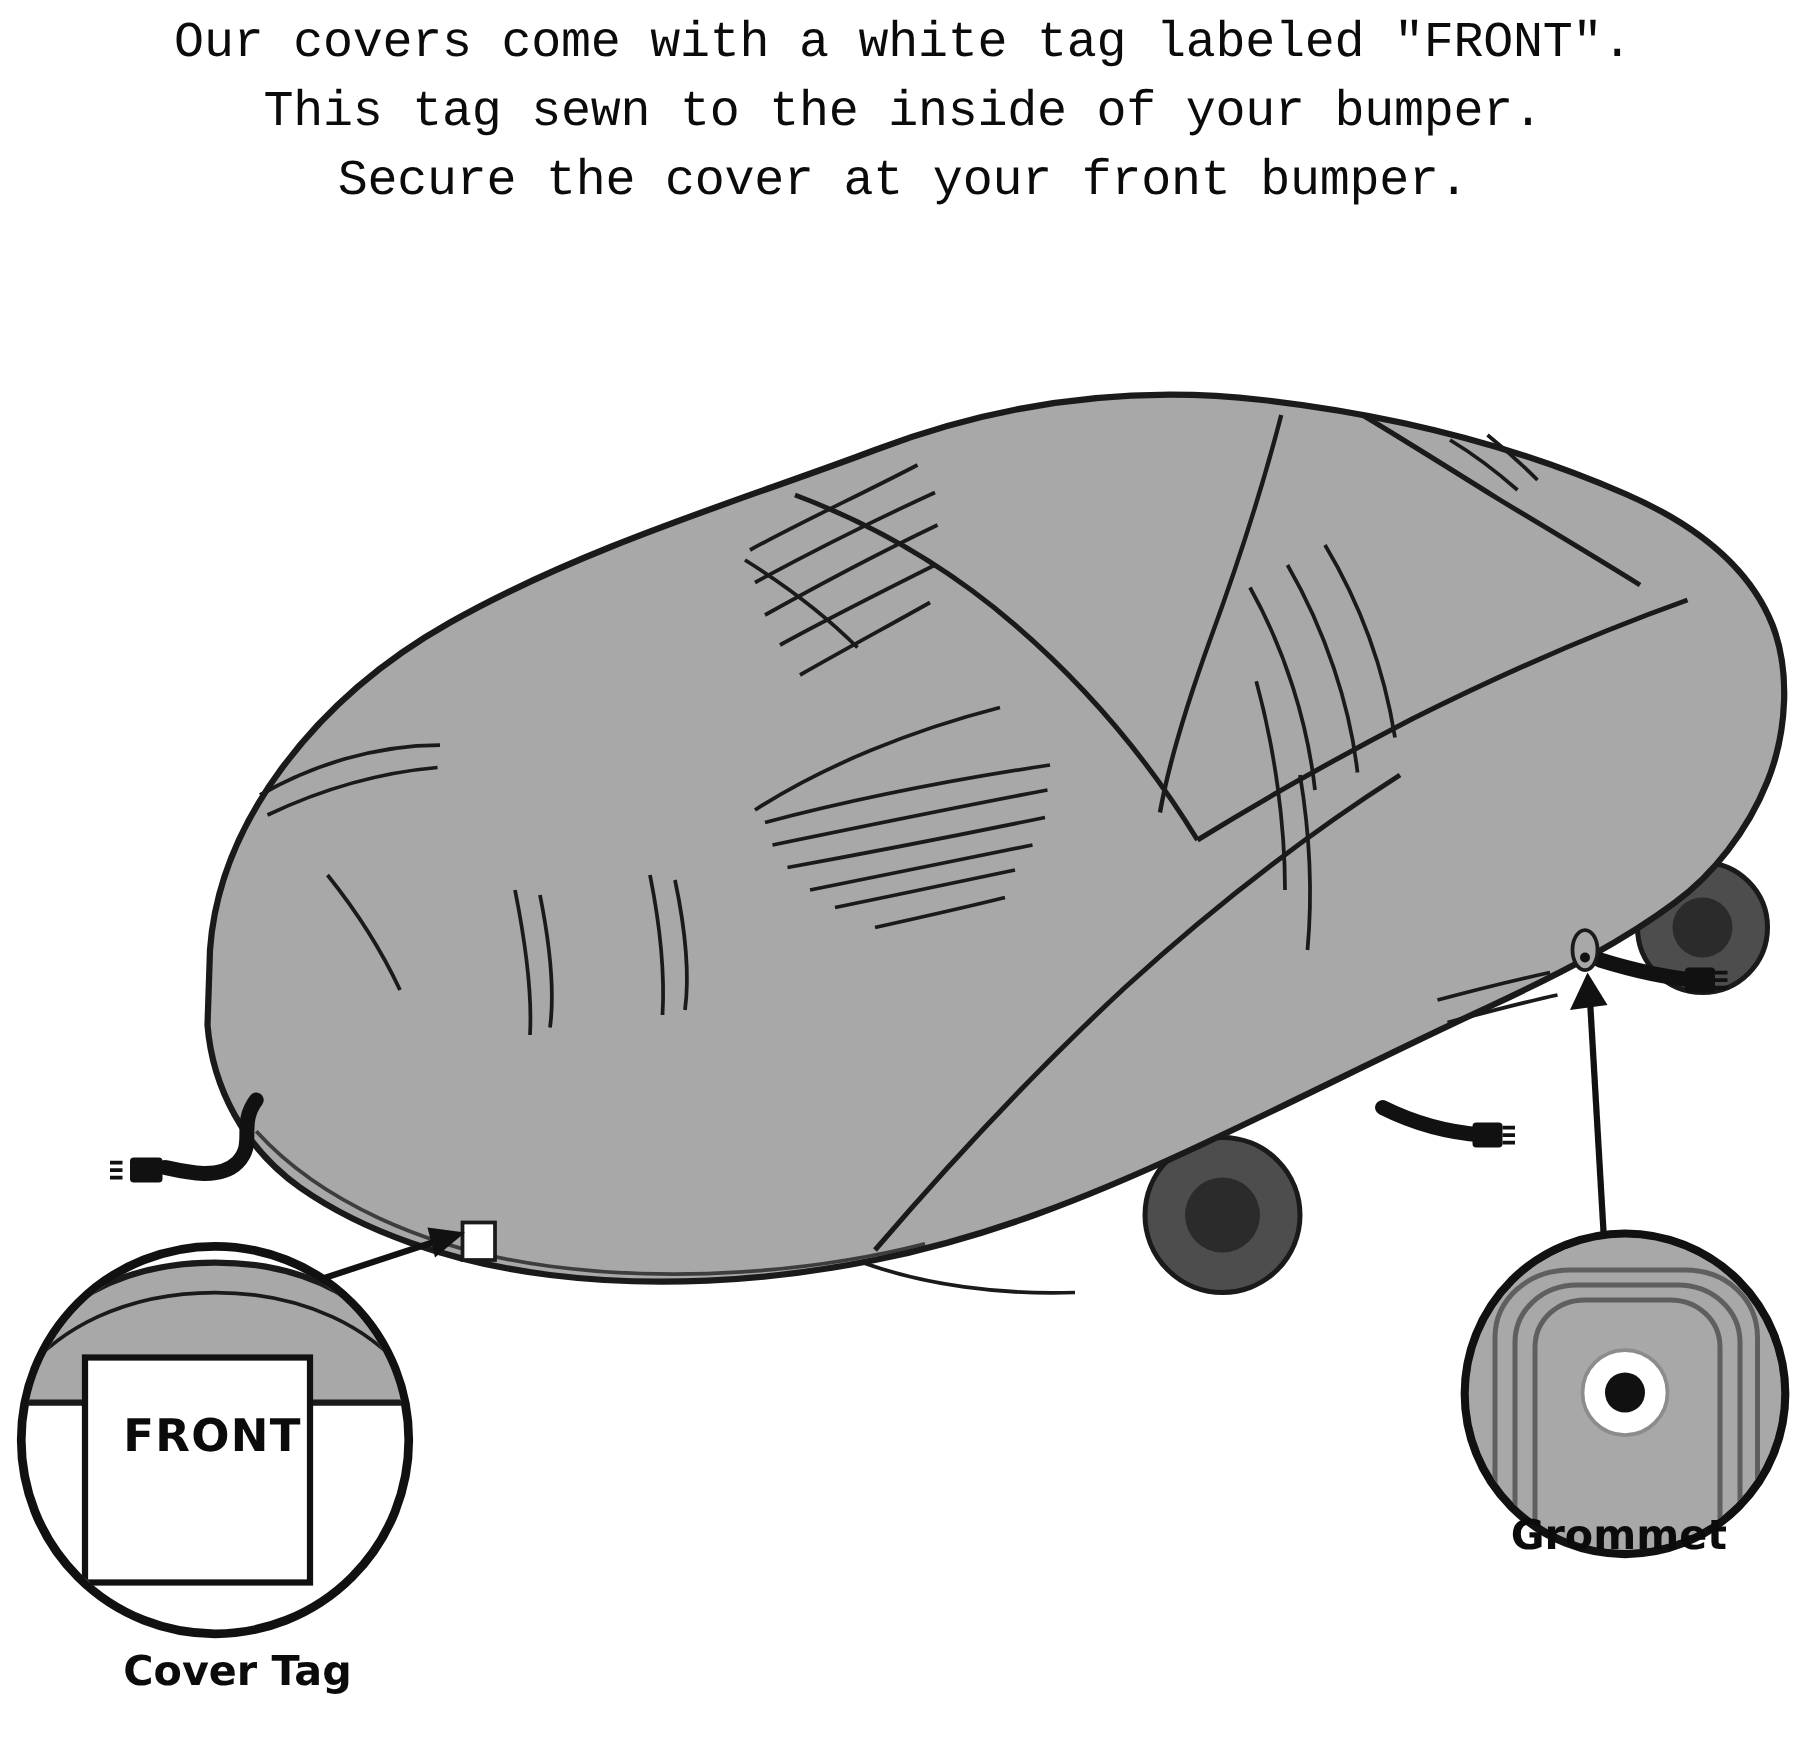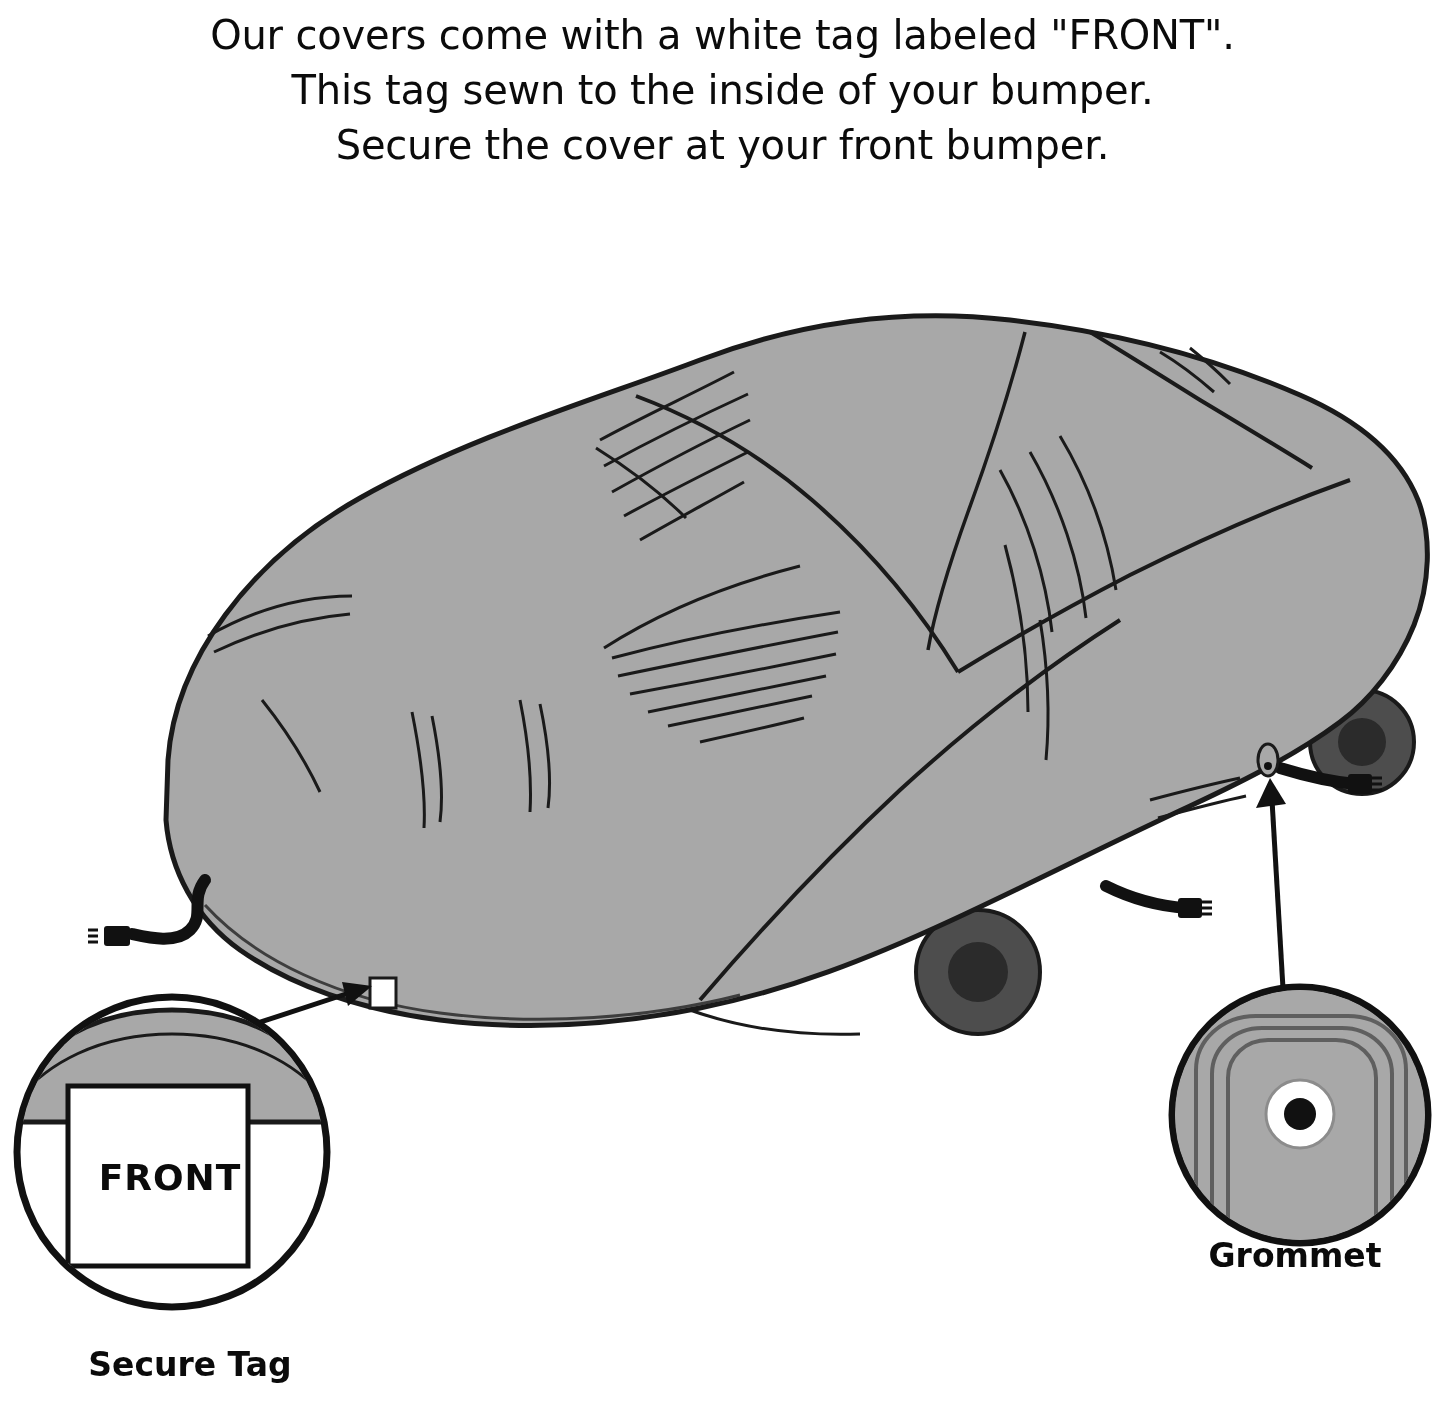--- a/index.html
+++ b/index.html
@@ -23,35 +23,35 @@
     padding-top: 8px;
     color: #0b0b0b;
     font-family: "DejaVu Sans", sans-serif;
     font-size: 40px;
     line-height: 1.38;
     font-weight: 400;
     letter-spacing: -0.2px;
   }
   .headline div {
     white-space: nowrap;
+    font-family: Liberation Mono, monospace;
   }
   .diagram {
     position: absolute;
     top: 0;
     left: 0;
     width: 1445px;
     height: 1401px;
   }
   .label {
     position: absolute;
     font-family: "DejaVu Sans", sans-serif;
     font-weight: bold;
     color: #0b0b0b;
     text-align: center;
-    margin-top: 28px;
   }
   #front-tag-caption {
     left: 20px;
     top: 1318px;
     width: 340px;
     font-size: 33px;
     line-height: 1.18;
   }
   #grommet-caption {
     left: 1150px;
@@ -217,16 +217,16 @@
       <path d="M1228,1243 L1228,1078 C1228,1056 1246,1040 1268,1040 L1336,1040 C1358,1040 1376,1056 1376,1078 L1376,1243" fill="none" stroke="#5f5f5f" stroke-width="4"></path>
       <circle cx="1300" cy="1114" r="34" fill="#ffffff" stroke="#8c8c8c" stroke-width="3"></circle>
       <circle cx="1300" cy="1114" r="16" fill="#111111"></circle>
     </g>
   </g>
 </svg>
 
 <div class="label" id="front-tag-text">FRONT</div>
 
 <div class="label" id="front-tag-caption">
-  <div>Secure Tag</div>
+  <div>Cover Tag</div>
 </div>
 
 <div class="label" id="grommet-caption">Grommet</div>
 
 </body></html>

